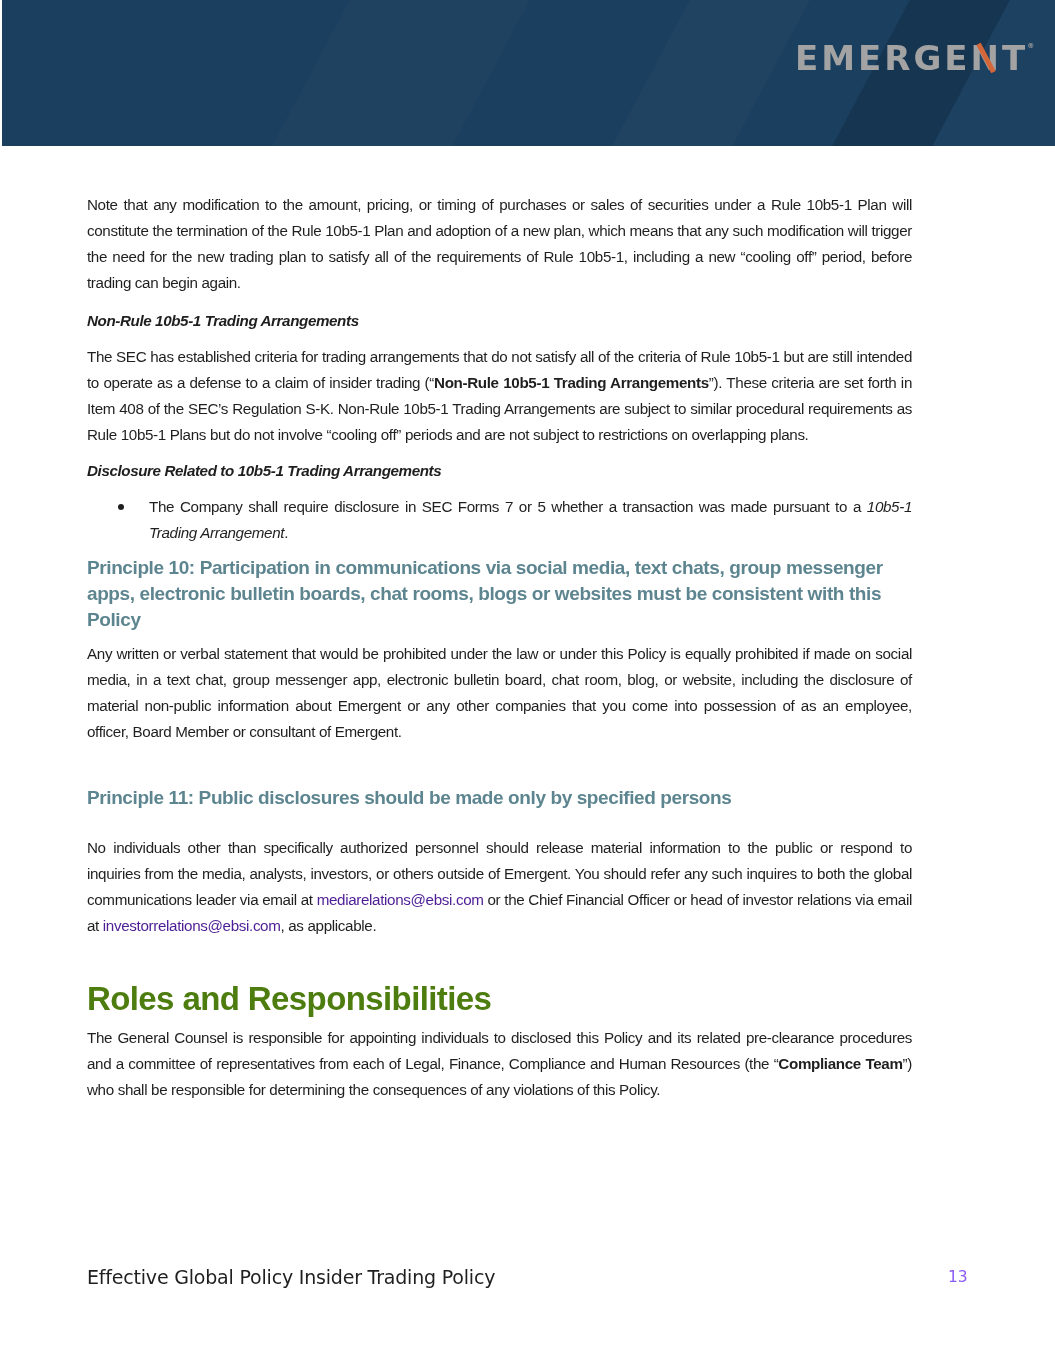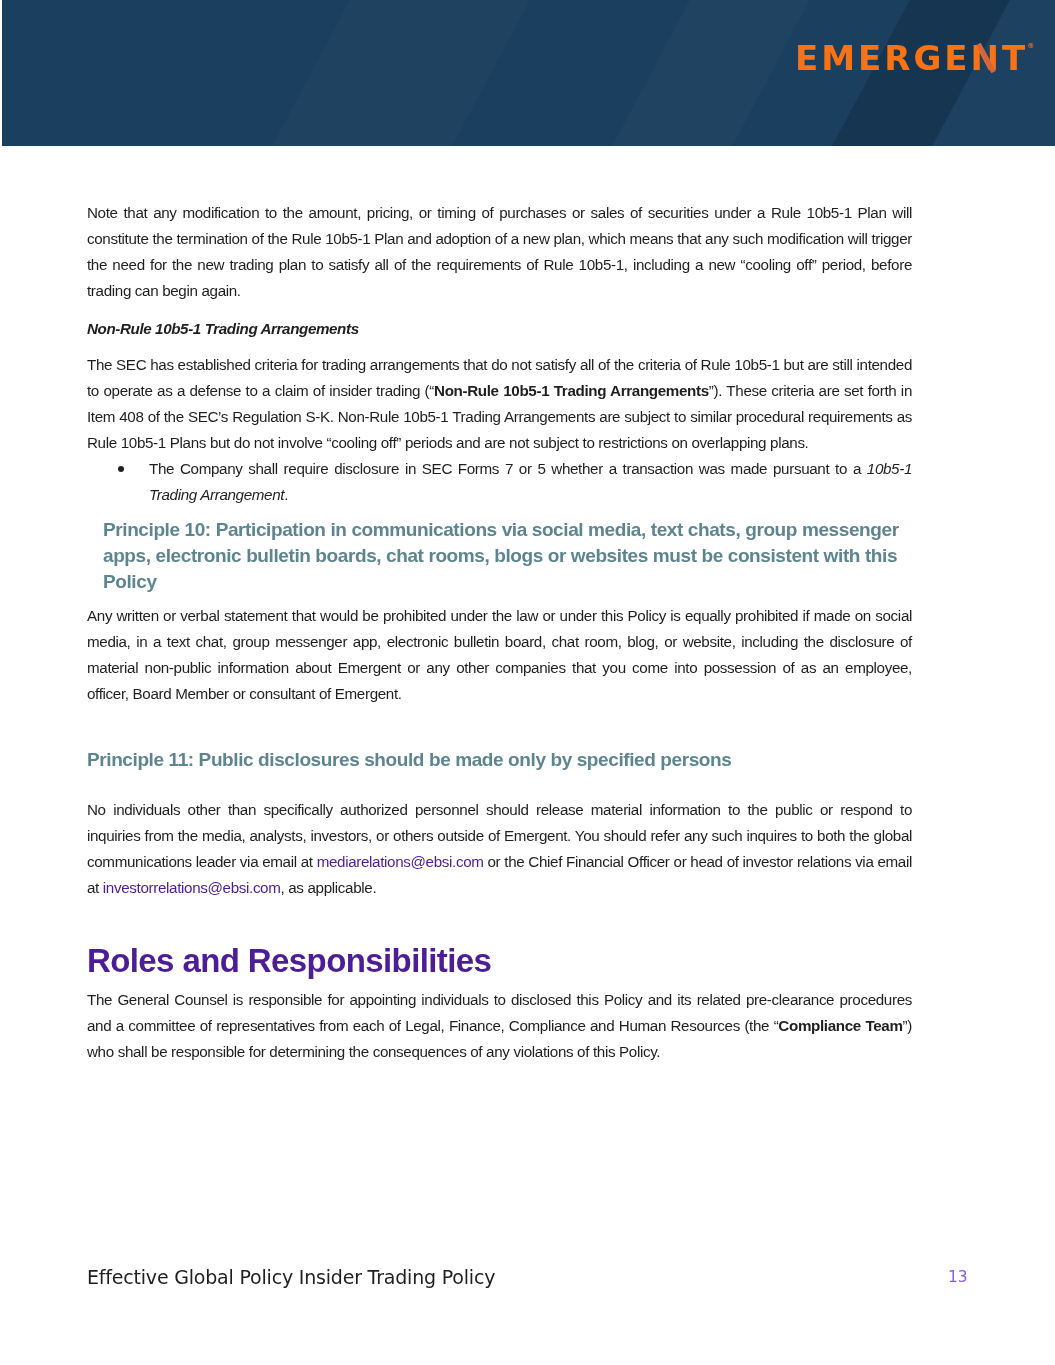--- a/index.html
+++ b/index.html
@@ -56,21 +56,21 @@
       position: absolute;
       left: 793px;
       top: 38px;
       height: 40px;
       display: flex;
       align-items: center;
       font-family: "DejaVu Sans", sans-serif;
       font-weight: bold;
       font-size: 34px;
       letter-spacing: 3px;
-      color: #f97316;
+      color: #a3a3a3;
     }
     .logo .n-slash {
       position: relative;
       display: inline-block;
     }
     .logo .n-slash::after {
       content: "";
       position: absolute;
       left: 50%;
       top: 4px;
@@ -83,21 +83,21 @@
       font-size: 7px;
       align-self: flex-start;
       margin-top: 4px;
       margin-left: -1px;
       letter-spacing: 0;
     }
 
     .content {
       position: absolute;
       left: 87px;
-      top: 200px;
+      top: 192px;
       width: 825px;
       font-family: "Liberation Sans Narrow", "Liberation Sans", sans-serif;
       font-size: 15.2px;
       line-height: 26px;
       color: #1f1f1f;
     }
     .content p {
       margin: 0;
       text-align: justify;
       letter-spacing: -0.35px;
@@ -132,21 +132,21 @@
     }
     .principle {
       color: #5d8590;
       font-weight: bold;
       font-size: 19px;
       line-height: 26px;
       letter-spacing: -0.4px;
       margin: 0;
     }
     .section-title {
-      color: #4c1d95;
+      color: #4d7c0f;
       font-weight: bold;
       font-size: 33px;
       line-height: 40px;
       letter-spacing: -0.6px;
       margin: 0;
     }
     .email-link {
       color: #4c1d95;
     }
     .footer-left {
@@ -184,28 +184,29 @@
 </div>
 
 <div class="content">
 
   <p>Note that any modification to the amount, pricing, or timing of purchases or sales of securities under a Rule 10b5-1 Plan will constitute the termination of the Rule 10b5-1 Plan and adoption of a new plan, which means that any such modification will trigger the need for the new trading plan to satisfy all of the requirements of Rule 10b5-1, including a new “cooling off” period, before trading can begin again.</p>
 
   <div class="sub-heading" style="margin-top:12px;">Non-Rule 10b5-1 Trading Arrangements</div>
 
   <p><span>The SEC has established criteria for trading arrangements that do not satisfy all of the criteria of Rule 10b5-1 but are still intended to operate as a defense to a claim of insider trading (“</span><b>Non-Rule 10b5-1 Trading Arrangements</b><span>”). These criteria are set forth in Item 408 of the SEC’s Regulation S-K. Non-Rule 10b5-1 Trading Arrangements are subject to similar procedural requirements as Rule 10b5-1 Plans but do not involve “cooling off” periods and are not subject to restrictions on overlapping plans.</span></p>
 
+  <div class="sub-heading" style="margin-top:10px;">Disclosure Related to 10b5-1 Trading Arrangements</div>
 
   <ul class="bullets">
     <li>
       <span class="dot"></span><span>The Company shall require disclosure in SEC Forms 7 or 5 whether a transaction was made pursuant to a </span><i>10b5-1 Trading Arrangement</i><span>.</span>
     </li>
   </ul>
 
-  <h3 class="principle" style="margin-top:-2px; margin-bottom:8px;margin-left:16px;">Principle 10: Participation in communications via social media, text chats, group messenger apps, electronic bulletin boards, chat rooms, blogs or websites must be consistent with this Policy</h3>
+  <h3 class="principle" style="margin-top:-2px; margin-bottom:8px;">Principle 10: Participation in communications via social media, text chats, group messenger apps, electronic bulletin boards, chat rooms, blogs or websites must be consistent with this Policy</h3>
 
   <p>Any written or verbal statement that would be prohibited under the law or under this Policy is equally prohibited if made on social media, in a text chat, group messenger app, electronic bulletin board, chat room, blog, or website, including the disclosure of material non-public information about Emergent or any other companies that you come into possession of as an employee, officer, Board Member or consultant of Emergent.</p>
 
   <h3 class="principle" style="margin-top:40px; margin-bottom:24px;">Principle 11: Public disclosures should be made only by specified persons</h3>
 
   <p><span>No individuals other than specifically authorized personnel should release material information to the public or respond to inquiries from the media, analysts, investors, or others outside of Emergent.  You should refer any such inquires to both the global communications leader via email at </span><a class="email-link">mediarelations@ebsi.com</a><span> or the Chief Financial Officer or head of investor relations via email at </span><a class="email-link">investorrelations@ebsi.com</a><span>, as applicable.</span></p>
 
   <h2 class="section-title" style="margin-top:40px; margin-bottom:6px;">Roles and Responsibilities</h2>
 
   <p><span>The General Counsel is responsible for appointing individuals to disclosed this Policy and its related pre-clearance procedures and a committee of representatives from each of Legal, Finance, Compliance and Human Resources (the “</span><b>Compliance Team</b><span>”) who shall be responsible for determining the consequences of any violations of this Policy.</span></p>

